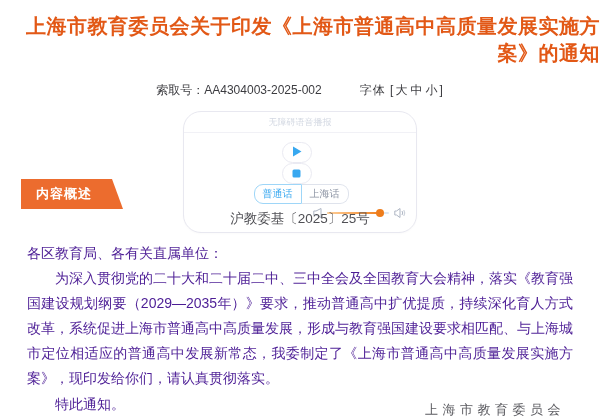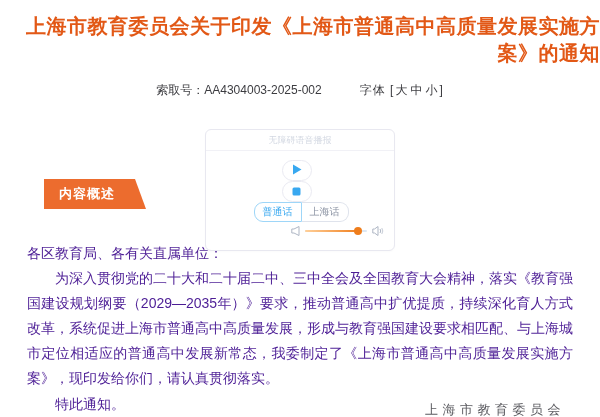--- a/index.html
+++ b/index.html
@@ -13,22 +13,22 @@
     color:#e25816; letter-spacing:0.5px; }
 
   
   .meta-row { margin-top:15px; display:flex; justify-content:center; gap:38px;
     font-size:12px; color:#3c3c40;align-items:center; }
   .meta-item { white-space:nowrap; }
   .font-sizes { letter-spacing:1px; }
   .font-size-opt { cursor:pointer; padding:0 1px; }
 
   
-  .player { width:190px; margin:30px auto 0; background:#fff; border:1px solid #e8e8f0;
-    border-radius:6px; box-shadow:0 1px 2px rgba(0,0,0,0.02); }
+  .player { width:234px; margin:12px auto 0; background:#fff; border:1px solid #e8e8f0;
+    border-radius:18px; box-shadow:0 1px 2px rgba(0,0,0,0.02); }
   .player-header { text-align:center; font-size:9px; color:#d3d8e2; padding:4px 0 3px;
     border-bottom:1px solid #f1f1f6; }
   .player-controls { display:flex; align-items:center; padding:9px 10px 10px;flex-direction:column; }
   .ctrl-btn { width:30px; height:21px; border:1px solid #eaeaf2; border-radius:11px;
     background:#fff; display:flex; align-items:center; justify-content:center;
     cursor:pointer; margin-right:7px; padding:0; }
   .lang-toggle { display:flex; margin-left:2px; }
   .lang-opt { font-size:10px; line-height:1; padding:4px 8px; cursor:pointer; white-space:nowrap; }
   .lang-opt.selected { color:#38a8f0; border:1px solid #9ed6f8; border-radius:9px 0 0 9px; }
   .lang-opt.unselected { color:#8b93a3; border:1px solid #dfe3ec; border-left:none;
@@ -36,21 +36,21 @@
   .volume-group { margin-left:auto; display:flex; align-items:center; }
   .vol-icon { display:block; }
   .vol-track { width:62px; height:2px; background:#dde7f2; border-radius:1px;
     margin:0 5px; position:relative; }
   .vol-fill { position:absolute; left:0; top:0; height:2px; border-radius:1px;
     background:linear-gradient(90deg,#ffd09a,#f08020); }
   .vol-thumb { position:absolute; top:-3px; right:-4px; width:8px; height:8px;
     border-radius:50%; background:#ee7d1c; }
 
   
-  .section-badge { position:absolute; left:44px; top:166px; height:30px; width:102px;
+  .section-badge { position:absolute; left:21px; top:166px; height:30px; width:102px;
     background:#ec6c2e; color:#fff; font-size:13px; font-weight:bold;
     display:flex; align-items:center; padding-left:15px; letter-spacing:1px;
     clip-path:polygon(0 0, calc(100% - 11px) 0, 100% 100%, 0 100%); }
 
   
   .doc-number { position:absolute; top:197px; width:100%; text-align:center;
     font-size:13.5px; color:#505055; }
   .doc-body { position:absolute; top:228px; left:27px; right:27px;
     font-size:14px; color:#4c1d95; line-height:25px; }
   .salutation { }
@@ -112,20 +112,21 @@
             </svg>
         </span>
       </div>
     </div>
   </div>
 
   <div class="section-badge">
     <span>内容概述</span>
   </div>
 
+  <div class="doc-number">沪教委基〔2025〕25号</div>
 
   <div class="doc-body">
     <div class="salutation">各区教育局、各有关直属单位：</div>
     <div class="para">为深入贯彻党的二十大和二十届二中、三中全会及全国教育大会精神，落实《教育强国建设规划纲要（2029—2035年）》要求，推动普通高中扩优提质，持续深化育人方式改革，系统促进上海市普通高中高质量发展，形成与教育强国建设要求相匹配、与上海城市定位相适应的普通高中发展新常态，我委制定了《上海市普通高中高质量发展实施方案》，现印发给你们，请认真贯彻落实。</div>
     <div class="closing">特此通知。</div>
 
   </div>
 
   <div class="signature">上海市教育委员会</div>
 

